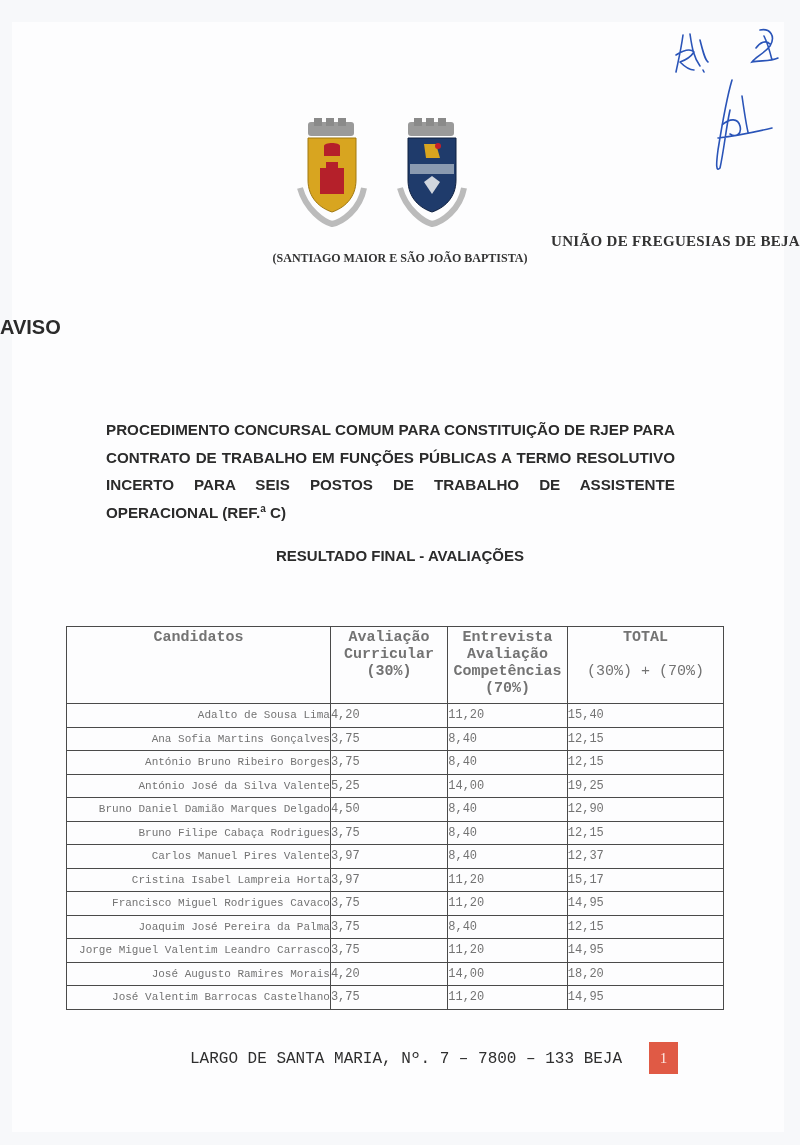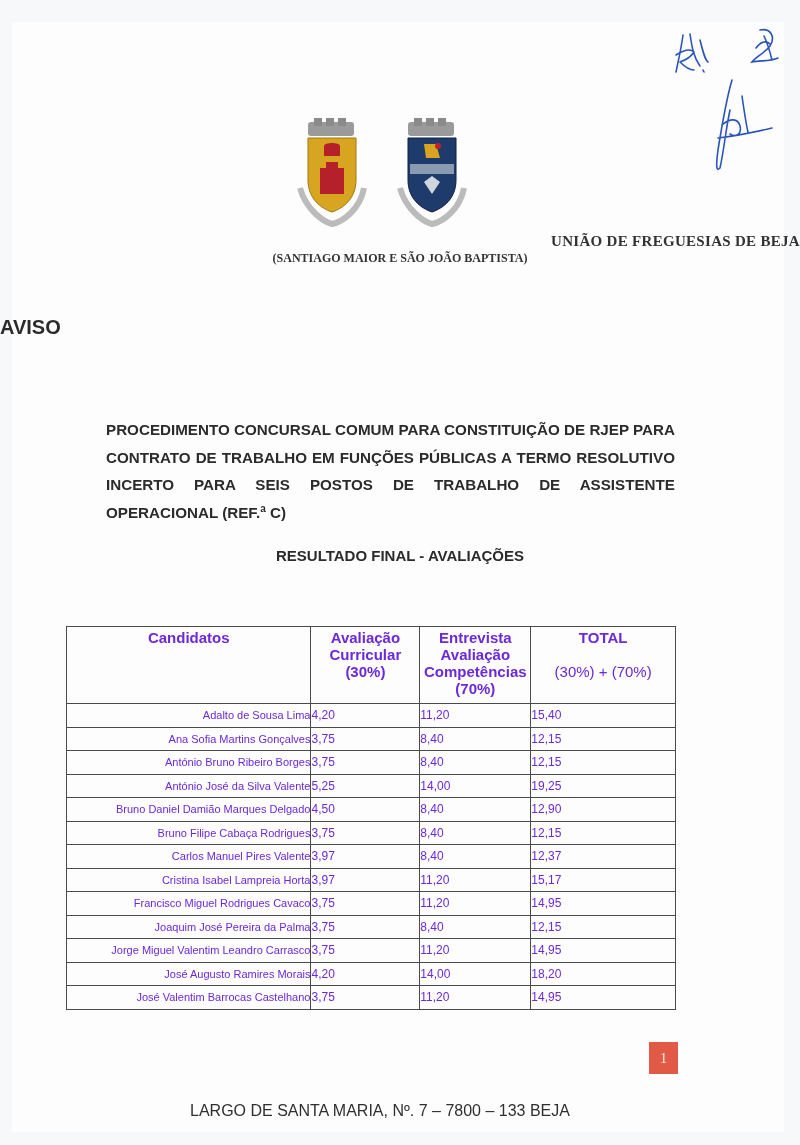--- a/index.html
+++ b/index.html
@@ -30,37 +30,37 @@
   .procedure {
     position: absolute; left: 106px; width: 569px; top: 369px;
     font-family: "Liberation Sans", sans-serif; font-weight: bold; font-size: 15.2px;
     line-height: 27.5px; text-align: justify; color: #2b2b2b; margin-top: 47px;
   }
   .result-title {
     position: absolute; left: 0; width: 800px; top: 535px; text-align: center;
     font-family: "Liberation Sans", sans-serif; font-weight: bold; font-size: 15px; color: #2b2b2b; margin-top: 12px;
   }
   table.results {
-    position: absolute; left: 66px; top: 626px; width: 610px;
-    border-collapse: collapse; font-family: Liberation Sans, sans-serif; color: #6d28d9;
+    position: absolute; left: 66px; top: 626px; width: 658px;
+    border-collapse: collapse; font-family: Liberation Mono, monospace; color: #737373;
   }
   table.results th, table.results td { border: 1px solid #4a4a4a; padding: 0; }
   table.results th {
     font-weight: bold; font-size: 15px; line-height: 17px; vertical-align: top;
     text-align: center; padding-top: 2px; height: 74px;
   }
   table.results td { height: 22.5px; font-size: 12px; text-align: left; }
   table.results td.name { text-align: right; padding-left: 6px; font-size: 11px; }
   .col-name { width: 244px; }
   .col-ac { width: 108px; }
   .col-ent { width: 110px; }
   .col-total { width: 144px; }
   .footer-address {
-    position: absolute; left: 190px; top: 1102px;
-    font-family: Liberation Sans, sans-serif; font-size: 16px; color: #2f2f2f;
+    position: absolute; left: 190px; top: 1050px;
+    font-family: Liberation Mono, monospace; font-size: 16px; color: #2f2f2f;
   }
   .page-number {
     position: absolute; left: 649px; top: 1042px; width: 29px; height: 32px;
     background: #e05a45; color: #fde8e3; text-align: center; line-height: 32px;
     font-family: "Liberation Serif", serif; font-size: 15px;
   }
 </style>
 </head>
 <body>
 

